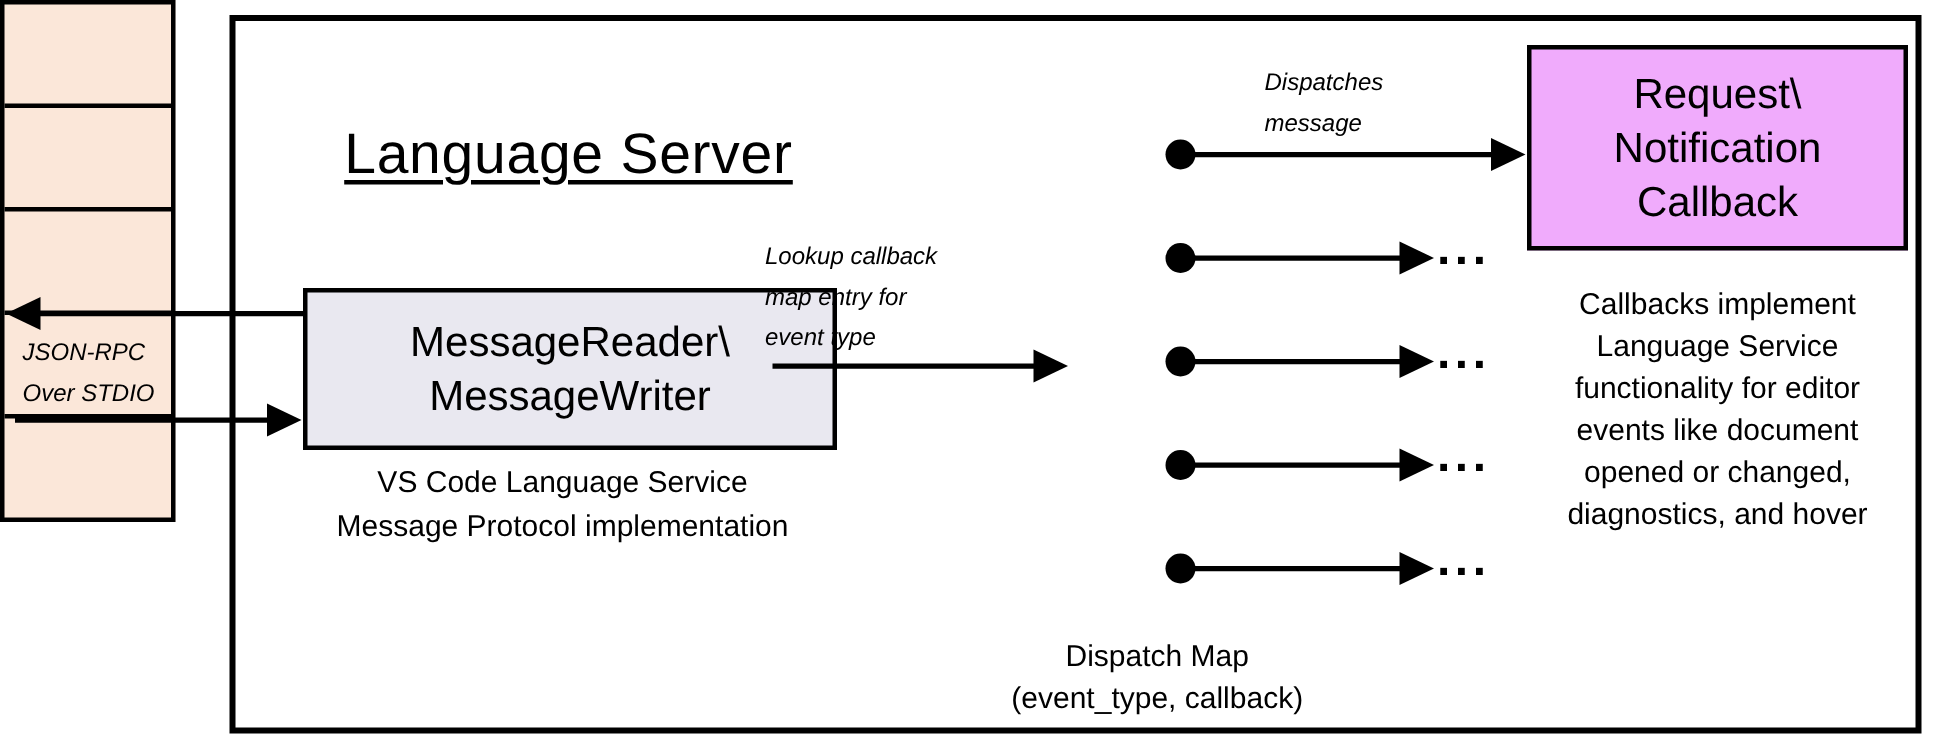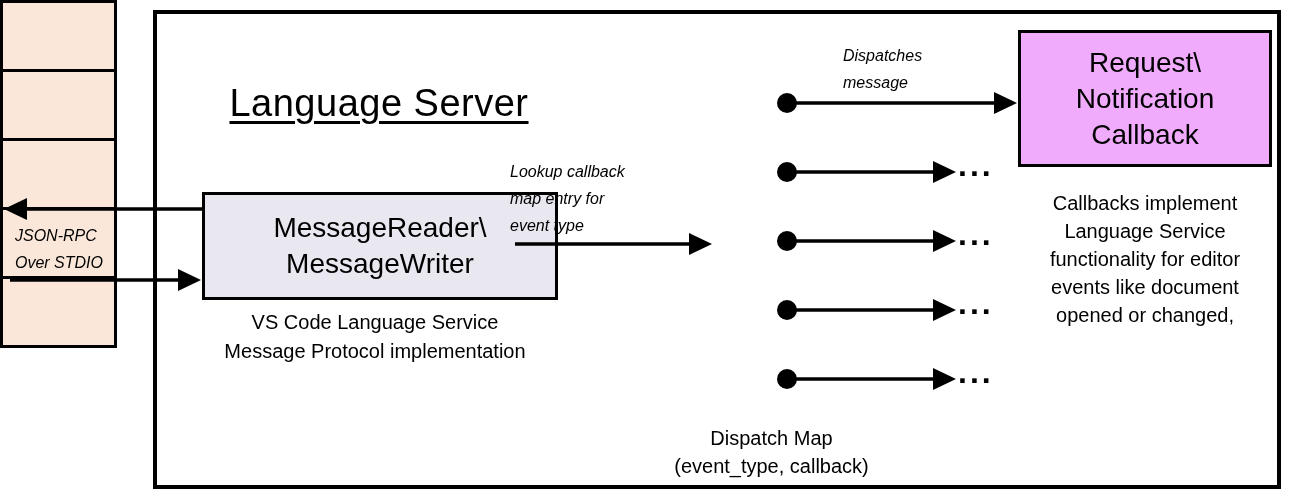--- a/index.html
+++ b/index.html
@@ -90,20 +90,21 @@
     <div>Notification</div>
     <div>Callback</div>
   </div>
 
   <div id="note">
     <div>Callbacks implement</div>
     <div>Language Service</div>
     <div>functionality for editor</div>
     <div>events like document</div>
     <div>opened or changed,</div>
+    <div>diagnostics, and hover</div>
   </div>
 
   <div class="ellipsis" style="top:149px;">...</div>
   <div class="ellipsis" style="top:218px;">...</div>
   <div class="ellipsis" style="top:287px;">...</div>
   <div class="ellipsis" style="top:356px;">...</div>
 
   <svg id="svg-layer" viewBox="0 0 1291 494">
 
     <g>

